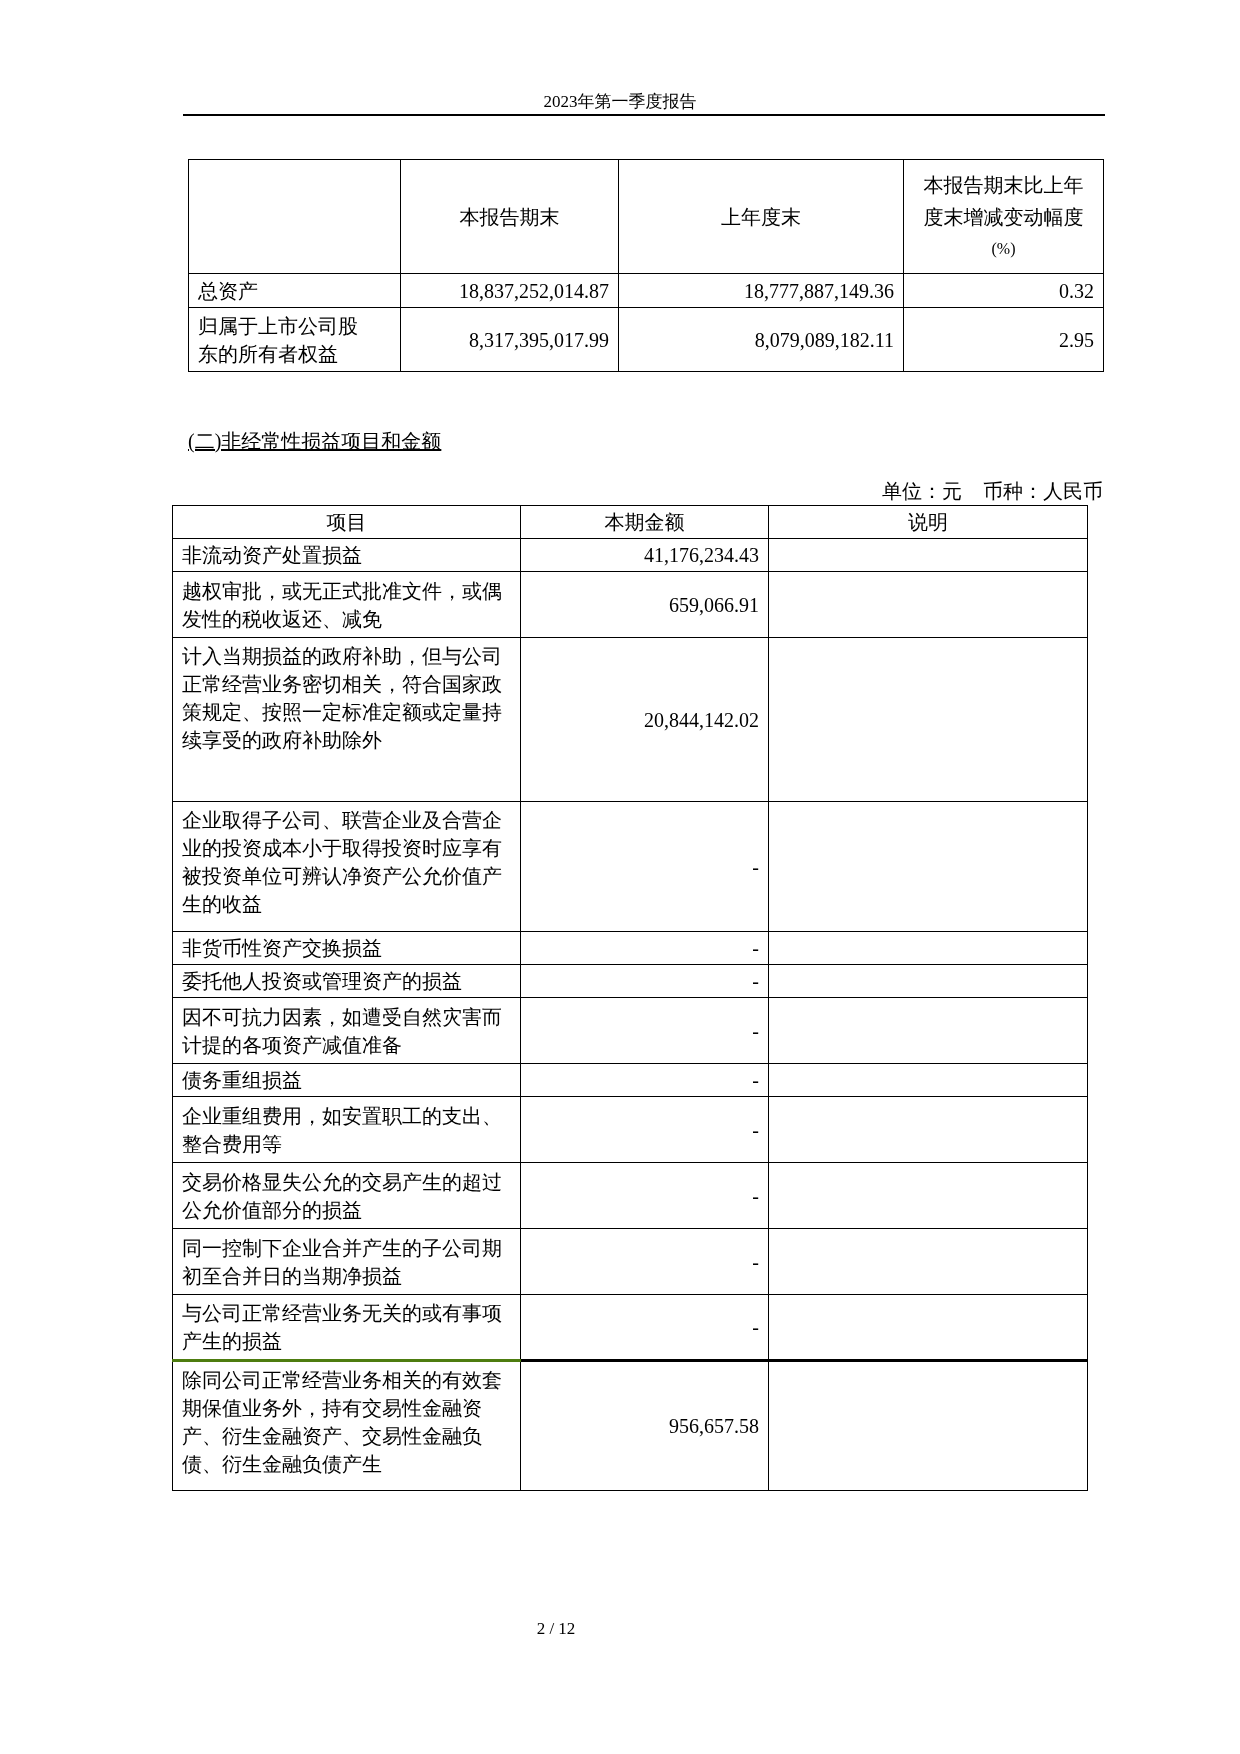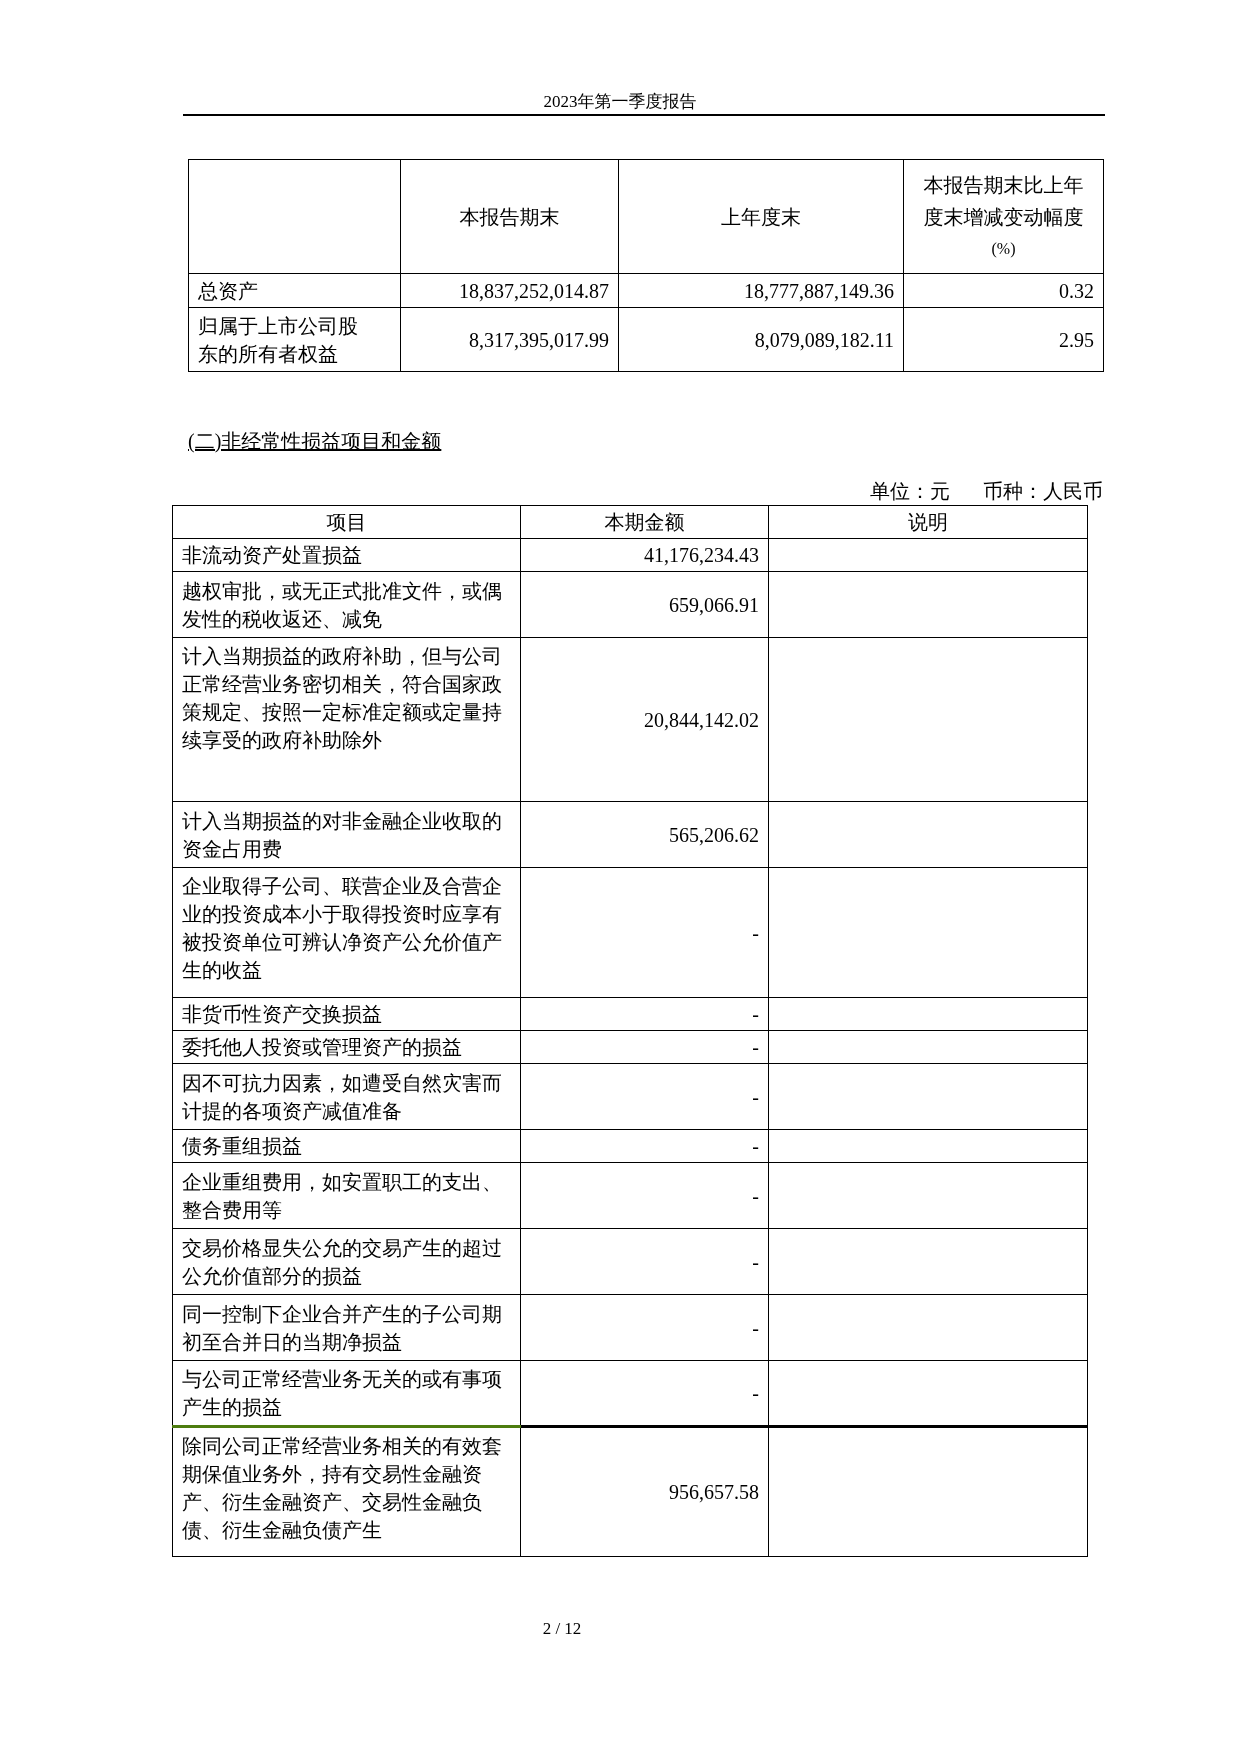--- a/index.html
+++ b/index.html
@@ -8,21 +8,21 @@
   .header-rule { position: absolute; top: 114px; left: 183px; width: 922px; height: 2px; background: #000; }
   table { border-collapse: collapse; position: absolute; table-layout: fixed; }
   td { border: 1.5px solid #000; font-size: 20px; padding: 0 9px; vertical-align: middle; line-height: 28px; font-family: Liberation Serif, serif; }
   .num { text-align: right; margin-top: 8px; }
   .ctr { text-align: center; }
   #t1 { top: 159px; left: 188px; width: 915px; }
   #t2 { top: 505px; left: 172px; width: 915px; }
   .section-title { position: absolute; top: 428px; left: 188px; font-size: 20px; text-decoration: underline; }
   .unit-line { position: absolute; top: 478px; right: 137px; font-size: 20px; }
   .unit-line span { margin-left: 6px; }
-  .footer { position: absolute; top: 1619px; left: 0; width: 1112px; text-align: center; font-size: 17px; padding-left: 6px; }
+  .footer { position: absolute; top: 1619px; left: 0; width: 1112px; text-align: center; font-size: 17px; }
   .lbl { text-align: left; }
 </style>
 </head>
 <body>
 
 <div class="header-title">2023年第一季度报告</div>
 <div class="header-rule"></div>
 
 <table id="t1">
   <colgroup>
@@ -56,21 +56,21 @@
     <td class="num">8,317,395,017.99</td>
     <td class="num">8,079,089,182.11</td>
     <td class="num">2.95</td>
   </tr>
 </tbody>
   </table>
 
 <div class="section-title">(二)非经常性损益项目和金额</div>
 <div class="unit-line">
   <span>单位：元</span>
-  <span style="margin-left:28px">币种：人民币</span>
+  <span style="margin-left:16px">币种：人民币</span>
 </div>
 
 <table id="t2">
   <colgroup>
       <col style="width:348px">
       <col style="width:248px">
       <col style="width:319px">
     </colgroup>
   <tbody>
       <tr style="height:33px">
@@ -84,25 +84,20 @@
     <td></td>
   </tr>
   <tr style="height:66px">
     <td class="lbl">越权审批，或无正式批准文件，或偶发性的税收返还、减免</td>
     <td class="num">659,066.91</td>
     <td></td>
   </tr>
   <tr style="height:164px">
     <td class="lbl" style="vertical-align:top;padding-top:4px">计入当期损益的政府补助，但与公司正常经营业务密切相关，符合国家政策规定、按照一定标准定额或定量持续享受的政府补助除外</td>
     <td class="num">20,844,142.02</td>
-    <td></td>
-  </tr>
-  <tr style="height:66px">
-    <td class="lbl">计入当期损益的对非金融企业收取的资金占用费</td>
-    <td class="num">565,206.62</td>
     <td></td>
   </tr>
   <tr style="height:130px">
     <td class="lbl" style="vertical-align:top;padding-top:4px">企业取得子公司、联营企业及合营企业的投资成本小于取得投资时应享有被投资单位可辨认净资产公允价值产生的收益</td>
     <td class="num">-</td>
     <td></td>
   </tr>
   <tr style="height:33px">
     <td class="lbl">非货币性资产交换损益</td>
     <td class="num">-</td>

